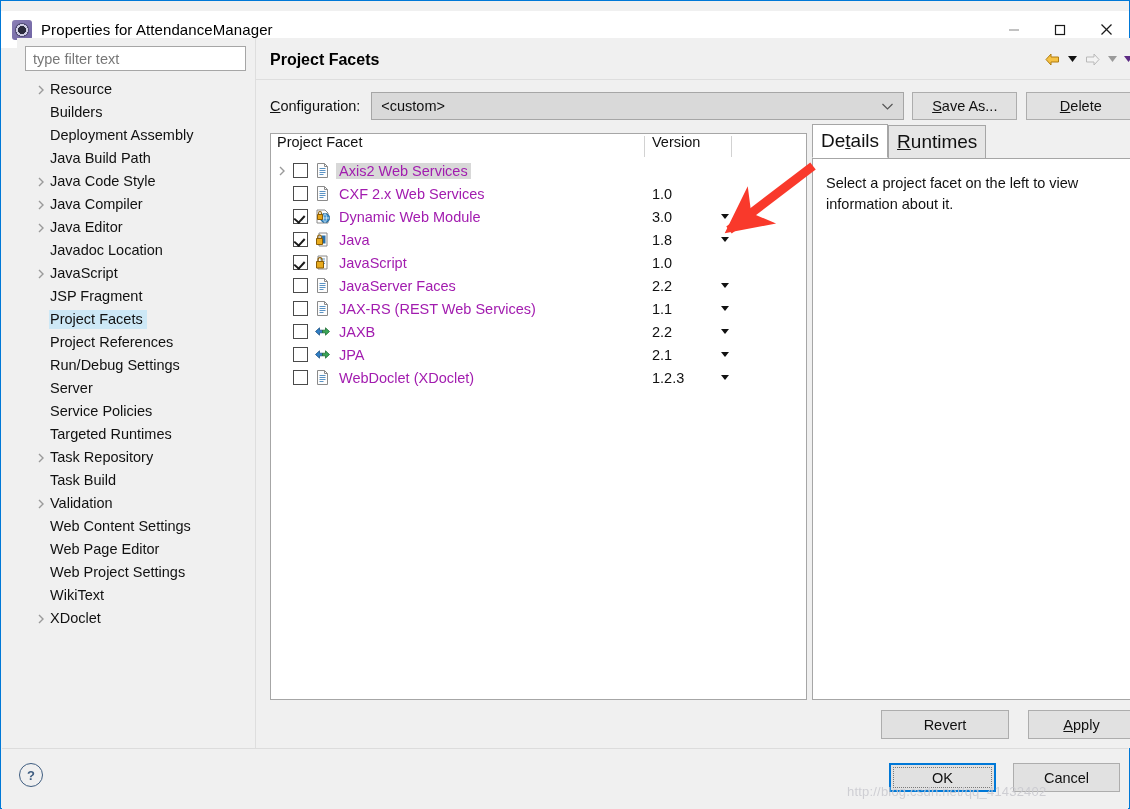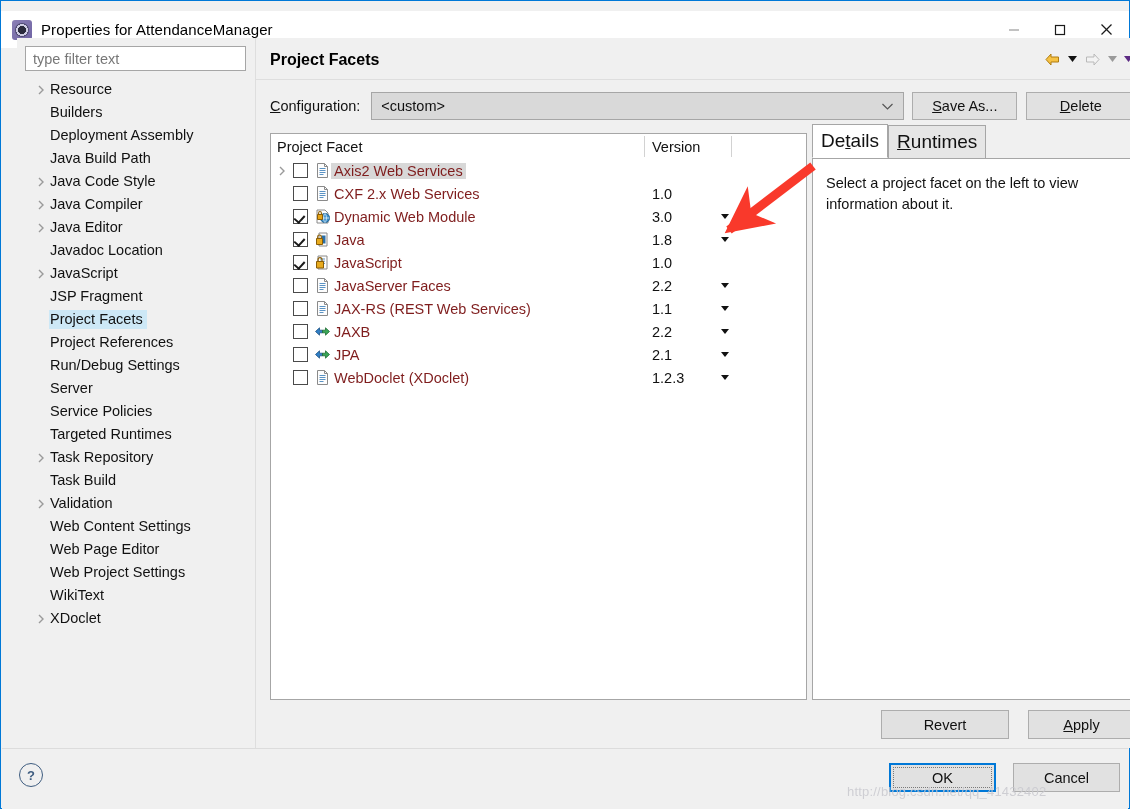--- a/index.html
+++ b/index.html
@@ -131,21 +131,21 @@
   }
   .btn.saveas{margin-left:8px;width:105px;}
   .btn.delete{width:109px;}
 
   
   .facets{
     position:absolute;left:14px;top:95px;width:537px;height:567px;
     background:#fff;border:1px solid #a6a6a6;box-sizing:border-box;
   }
   .fac-head{
-    position:relative;height:25px;display:flex;align-items:center;
+    position:relative;height:25px;display:flex;align-items:flex-start;
     background:#fff;
   }
   .fac-head .h1{padding-left:6px;font-size:14.5px;color:#111;}
   .fac-head .h2{position:absolute;left:381px;font-size:14.5px;color:#111;}
   .fac-head .div1{position:absolute;left:373px;top:2px;width:1px;height:21px;background:#d2d2d2;}
   .fac-head .div2{position:absolute;left:460px;top:2px;width:1px;height:21px;background:#d2d2d2;}
   .fac-rows{position:relative;}
   .fac-row{
     position:relative;height:23px;display:flex;align-items:center;
   }
@@ -153,21 +153,21 @@
   .fac-twisty.empty{visibility:hidden;}
   .cbx{
     width:15px;height:15px;border:1px solid #4a4a4a;background:#fff;
     box-sizing:border-box;flex:none;position:relative;
   }
   .cbx.on::after{
     content:"";position:absolute;left:2px;top:3px;width:5px;height:8px;
     border:solid #1b1b1b;border-width:0 2px 2px 0;transform:rotate(42deg);
   }
   .fic{width:18px;height:18px;margin-left:5px;flex:none;display:flex;align-items:center;justify-content:center;}
-  .fname{font-size:14.5px;color:#7f1d1d;white-space:nowrap;padding:0 3px;}
+  .fname{margin-left:5px;font-size:14.5px;color:#a21caf;white-space:nowrap;padding:0 3px;}
   .fac-row.hl .fname{background:#d8d8d8;}
   .fver{position:absolute;left:381px;font-size:14.5px;color:#111;}
   .fcaret{position:absolute;left:448px;width:12px;display:flex;align-items:center;justify-content:center;}
 
   
   .details{
     position:absolute;left:556px;top:95px;width:329px;height:567px;
   }
   .tabs{position:relative;height:25px;display:flex;align-items:flex-end;}
   .tab{

